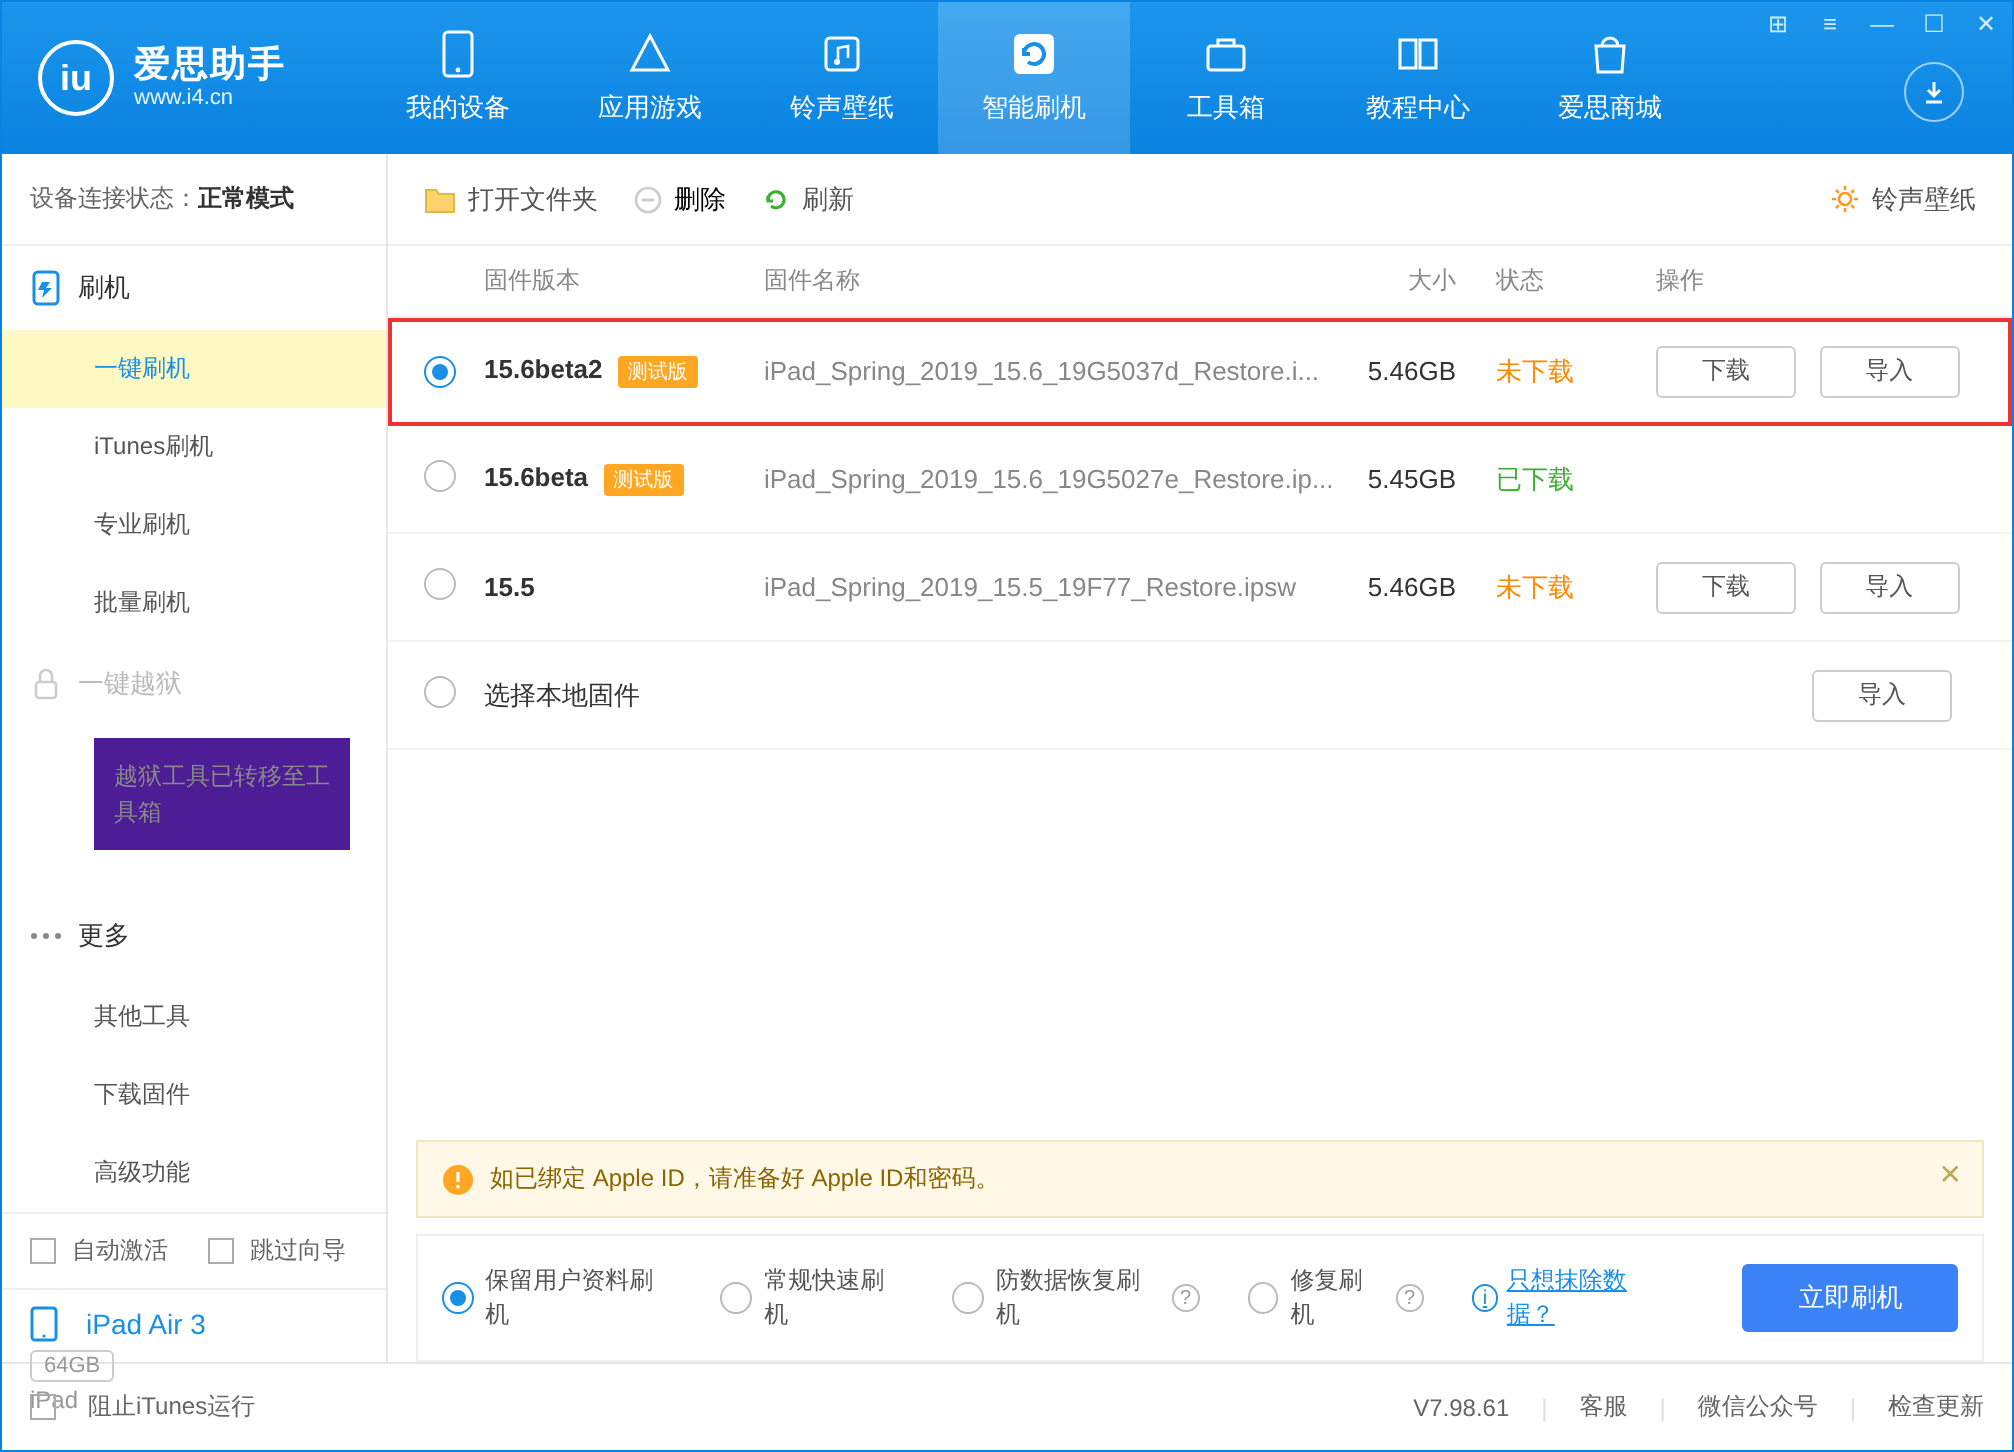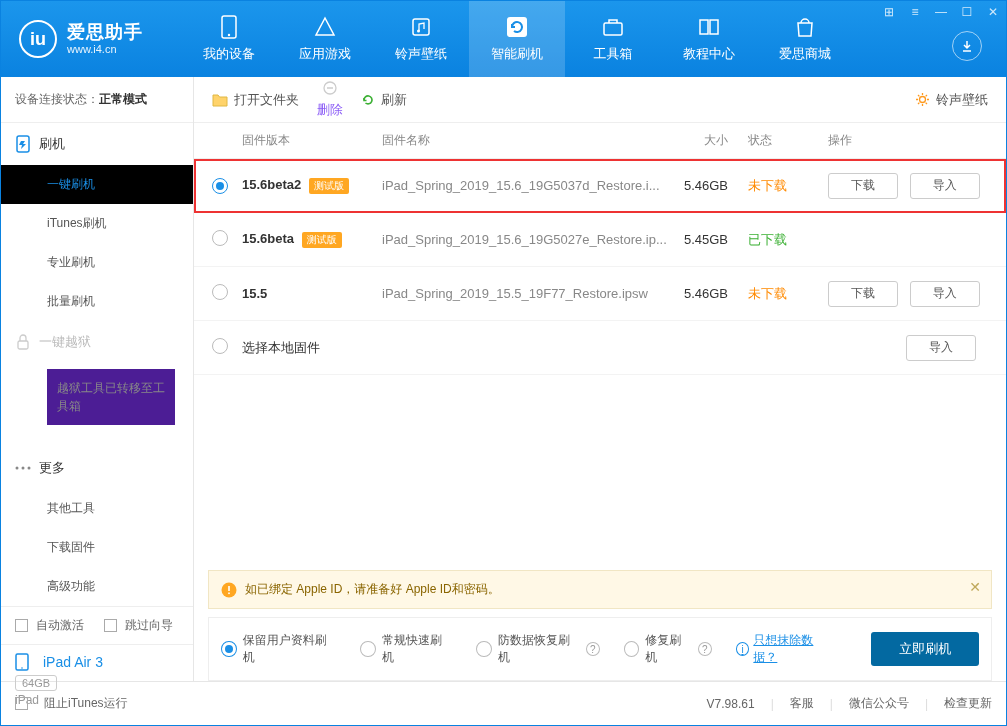--- a/index.html
+++ b/index.html
@@ -22,36 +22,36 @@
 .dl-circle { position: absolute; right: 24px; top: 30px; width: 30px; height: 30px; border: 1.5px solid rgba(255,255,255,.6); border-radius: 50%; display: flex; align-items: center; justify-content: center; color: #fff; cursor: pointer; }
 
 .body { display: flex; height: 604px; }
 .sidebar { width: 193px; border-right: 1px solid #e6e6e6; display: flex; flex-direction: column; }
 .conn-status { padding: 14px 14px; border-bottom: 1px solid #eee; font-size: 12px; color: #666; }
 .conn-status b { color: #333; }
 .side-section-hdr { display: flex; align-items: center; gap: 8px; padding: 12px 14px; font-size: 13px; color: #333; }
 .side-icon { width: 16px; height: 16px; display: inline-flex; align-items: center; justify-content: center; }
 .side-items { }
 .side-item { padding: 11px 14px 11px 46px; font-size: 12px; color: #555; cursor: pointer; }
-.side-item.active { background: #000000; color: #1a8fe6; }
+.side-item.active { background: #fef9c3; color: #1a8fe6; }
 .side-note { margin: 6px 18px 6px 46px; padding: 10px 10px; background: #4c1d95; color: #888; font-size: 12px; line-height: 1.5; }
 .sep { height: 1px; background: #eee; margin: 8px 14px; }
 
 .sidebar-bottom { margin-top: auto; border-top: 1px solid #eee; }
 .chk-row { display: flex; align-items: center; gap: 8px; padding: 10px 14px; font-size: 12px; color: #666; }
 .chk { width: 13px; height: 13px; border: 1px solid #aaa; display: inline-block; cursor: pointer; }
 .device-block { padding: 8px 14px 12px; }
 .device-name { color: #1a8fe6; font-size: 14px; font-weight: 500; display: flex; align-items: center; gap: 14px; }
 .device-badge { display: inline-block; border: 1px solid #ccc; border-radius: 3px; padding: 1px 6px; font-size: 11px; color: #999; margin-top: 4px; }
 .device-type { color: #999; font-size: 12px; margin-top: 2px; }
 
 .main { flex: 1; display: flex; flex-direction: column; position: relative; }
 .toolbar { height: 46px; border-bottom: 1px solid #eee; display: flex; align-items: center; padding: 0 18px; gap: 18px; font-size: 13px; }
 .tb-btn { display: flex; align-items: center; gap: 6px; cursor: pointer; color: #555; }
-.tb-btn.disabled { color: #8b5cf6; flex-direction: column; }
+.tb-btn.disabled { color: #000000; }
 .tb-right { margin-left: auto; display: flex; align-items: center; gap: 6px; color: #555; cursor: pointer; }
 
 .table-hdr { display: flex; align-items: center; height: 36px; padding: 0 18px; border-bottom: 1px solid #eee; color: #888; font-size: 12px; }
 .col-sel { width: 30px; }
 .col-ver { width: 140px; }
 .col-name { flex: 1; }
 .col-size { width: 80px; text-align: right; padding-right: 20px; }
 .col-status { width: 80px; }
 .col-actions { width: 160px; }
 
@@ -67,21 +67,21 @@
 .btn { width: 70px; height: 26px; border: 1px solid #ccc; background: #fff; border-radius: 3px; cursor: pointer; font-size: 12px; color: #555; margin-right: 8px; }
 .btn:last-child { margin-right: 0; }
 
 .notice-bar { margin: 0 14px 8px; background: #fff8e6; border: 1px solid #f1e6c4; padding: 10px 30px 10px 12px; display: flex; align-items: center; gap: 8px; color: #8a6500; font-size: 12px; position: relative; }
 .notice-close { position: absolute; right: 10px; top: 8px; color: #bfa85a; cursor: pointer; font-size: 14px; }
 
 .options-bar { margin: 0 14px 0; border: 1px solid #eee; padding: 14px 12px; display: flex; align-items: center; gap: 24px; font-size: 12px; color: #555; }
 .opt { display: flex; align-items: center; gap: 6px; cursor: pointer; }
 .help { width: 14px; height: 14px; border: 1px solid #bbb; border-radius: 50%; display: inline-flex; align-items: center; justify-content: center; font-size: 10px; color: #999; }
 .link { color: #1a8fe6; text-decoration: underline; margin-left: auto; display: flex; align-items: center; gap: 4px; cursor: pointer; }
-.primary-btn { background: #0369a1; color: #fff; border: none; width: 110px; height: 34px; border-radius: 3px; cursor: pointer; font-size: 13px; margin-left: 12px; }
+.primary-btn { background: #3b82f6; color: #fff; border: none; width: 110px; height: 34px; border-radius: 3px; cursor: pointer; font-size: 13px; margin-left: 12px; }
 
 .bottom-panel { position: absolute; bottom: 0; left: 0; right: 0; }
 
 .footer { height: 44px; border-top: 1px solid #e6e6e6; display: flex; align-items: center; padding: 0 14px; font-size: 12px; color: #666; gap: 16px; }
 .footer .ver { margin-left: auto; }
 .footer-item { cursor: pointer; }
 
 svg { display: block; }
 </style>
 </head>

